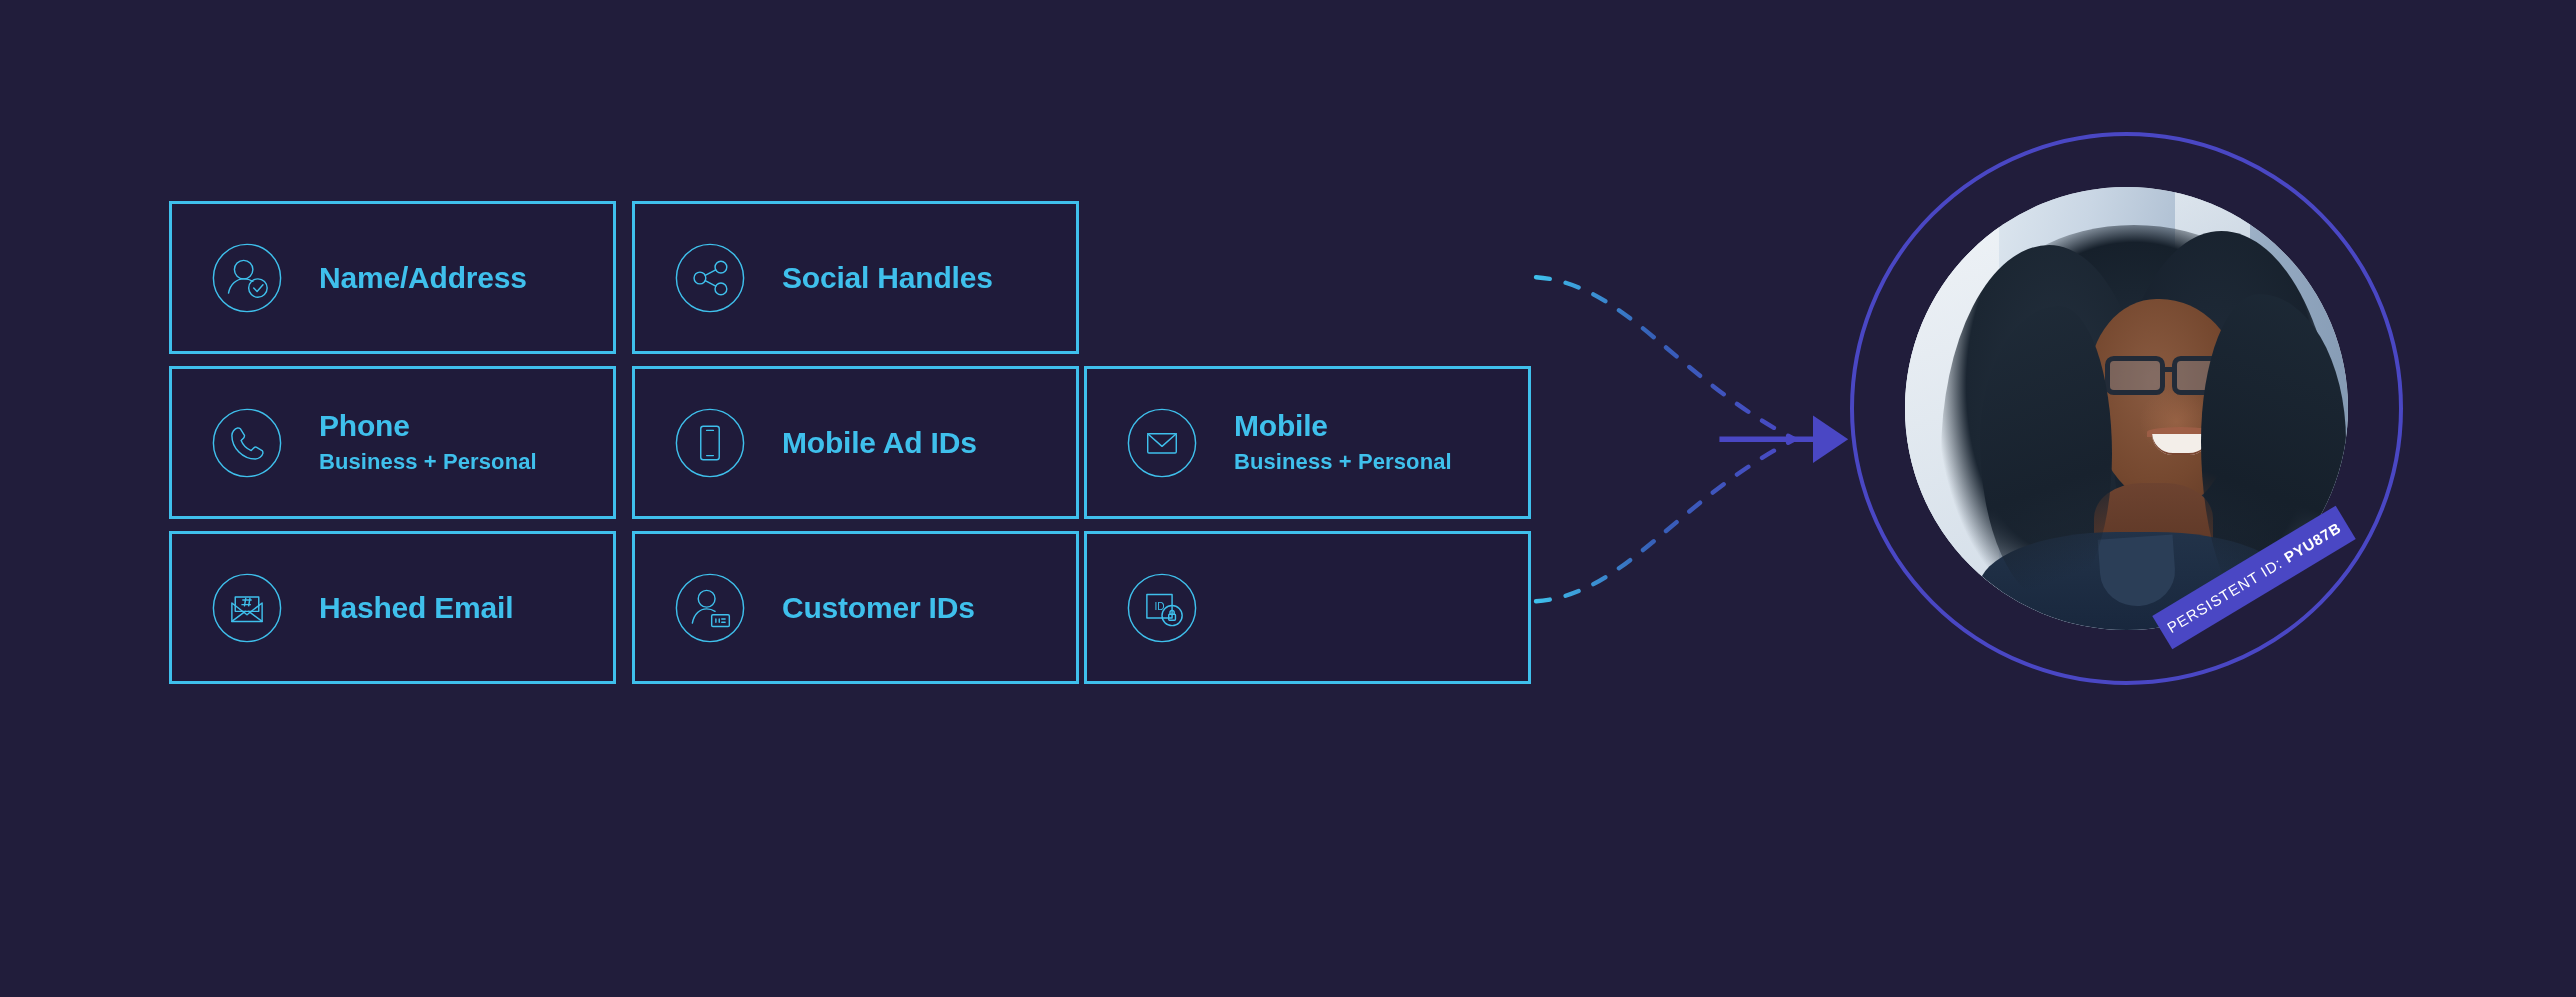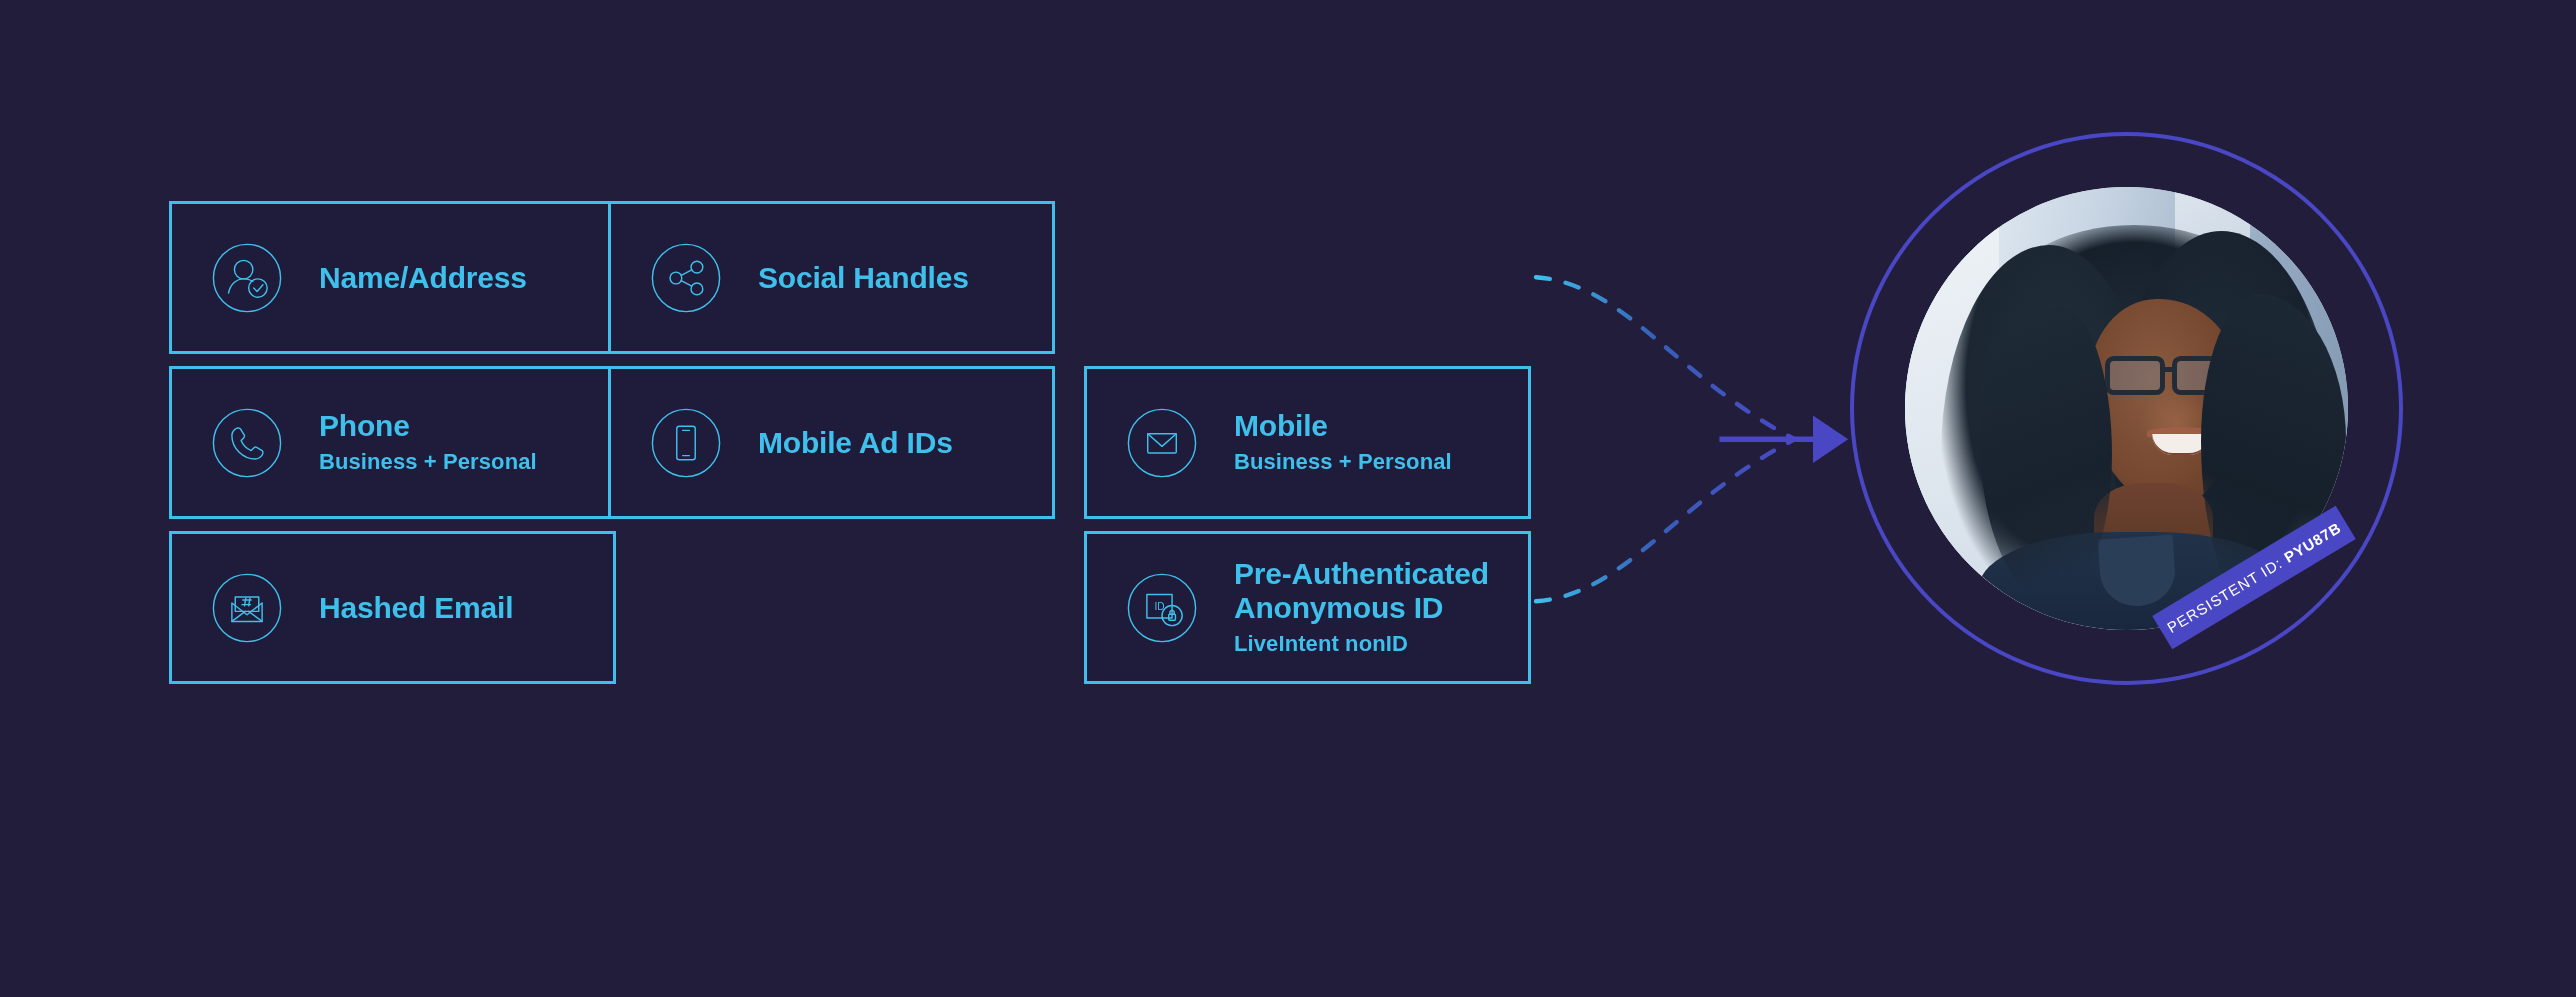--- a/index.html
+++ b/index.html
@@ -14,21 +14,21 @@
   
   #grid { position:absolute; left:169px; top:201px; width:1362px; height:440px; }
   .card {
     position:absolute;
     border:3.1px solid #3FC0EC;
     background:#1f1b3a;
     display:flex;
     align-items:center;
   }
   .col1 { left:0px;    width:447px; }
-  .col2 { left:439px;  width:447px;text-align:center; }
+  .col2 { left:463px;  width:447px;text-align:center; }
   .col3 { left:915px; width:447px; }
   .row1 { top:0px;   height:153px; }
   .row2 { top:165px; height:153px; }
   .row3 { top:330px; height:153px; }
 
   .icon-wrap {
     flex:0 0 auto;
     width:84px; height:84px;
     margin-left:33px;
     display:flex; align-items:center; justify-content:center;text-decoration:underline;
@@ -252,36 +252,45 @@
           <path d="M32 44v22h36V44L50 58z"></path>
           <path d="M32 66l16-12M68 66L52 54"></path>
           <path d="M45 40.5h10M44 46h10M48.5 38.5l-1.5 9M53.5 38.5l-1.5 9"></path>
         </svg>
       </div>
       <div class="card-text">
         <div class="card-title">Hashed Email</div>
       </div>
     </div>
 
+    <div class="card col2 row3">
+      <div class="icon-wrap">
+        <svg viewBox="0 0 100 100" fill="none" stroke="#3FC0EC" stroke-width="1.7" stroke-linecap="round" stroke-linejoin="round">
+          <circle cx="50" cy="50" r="40"></circle>
+          <circle cx="46" cy="39" r="10"></circle>
+          <path d="M29 68c2-11 9-17 17-17 4 0 7 1 10 3"></path>
+          <rect x="52" y="58" width="21" height="14" rx="1.5"></rect>
+          <path d="M57 63v4M61 63v4M64 63h4M64 67h4"></path>
+        </svg>
+      </div>
+      <div class="card-text">
+        <div class="card-title">Customer IDs</div>
+      </div>
+    </div>
 
     <div class="card col3 row3">
       <div class="icon-wrap">
         <svg viewBox="0 0 100 100" fill="none" stroke="#3FC0EC" stroke-width="1.7" stroke-linecap="round" stroke-linejoin="round">
           <circle cx="50" cy="50" r="40"></circle>
           <rect x="32" y="34" width="30" height="28"></rect>
           <text x="47" y="52" font-size="12" fill="#3FC0EC" stroke="none" font-family="Liberation Sans, sans-serif" text-anchor="middle">ID</text>
           <circle cx="62" cy="59" r="12"></circle>
           <rect x="58" y="57.5" width="8" height="7" rx="1"></rect>
           <path d="M59.5 57.5v-2.2a2.5 2.5 0 015 0v2.2"></path>
         </svg>
-      </div>
-      <div class="card-text">
-        <div class="card-title">Pre-Authenticated
-Anonymous ID</div>
-        <div class="card-sub">LiveIntent nonID</div>
       </div>
     </div>
   </div>
 
   <div id="connectors">
     <svg viewBox="0 0 570 800" width="358" height="503" fill="none">
       <defs>
         <linearGradient id="gl" x1="0" y1="0" x2="1" y2="0">
           <stop offset="0%" stop-color="#3FC0EC"></stop>
           <stop offset="45%" stop-color="#3660b8"></stop>

